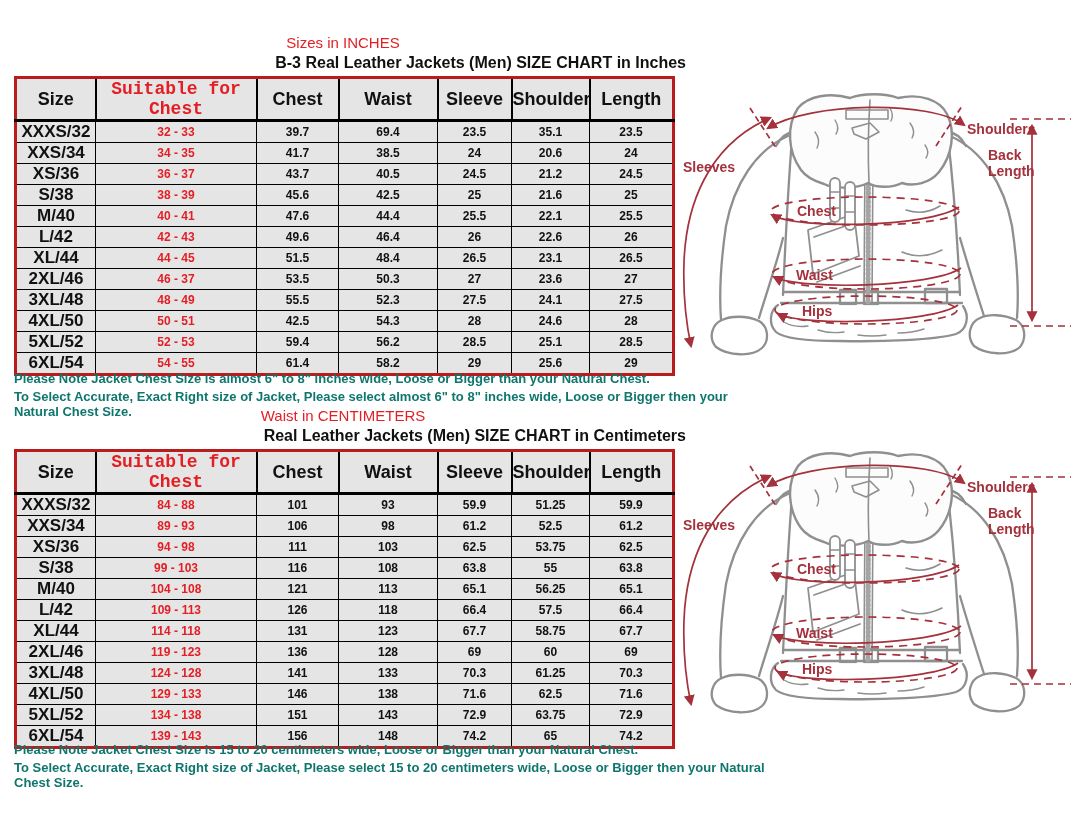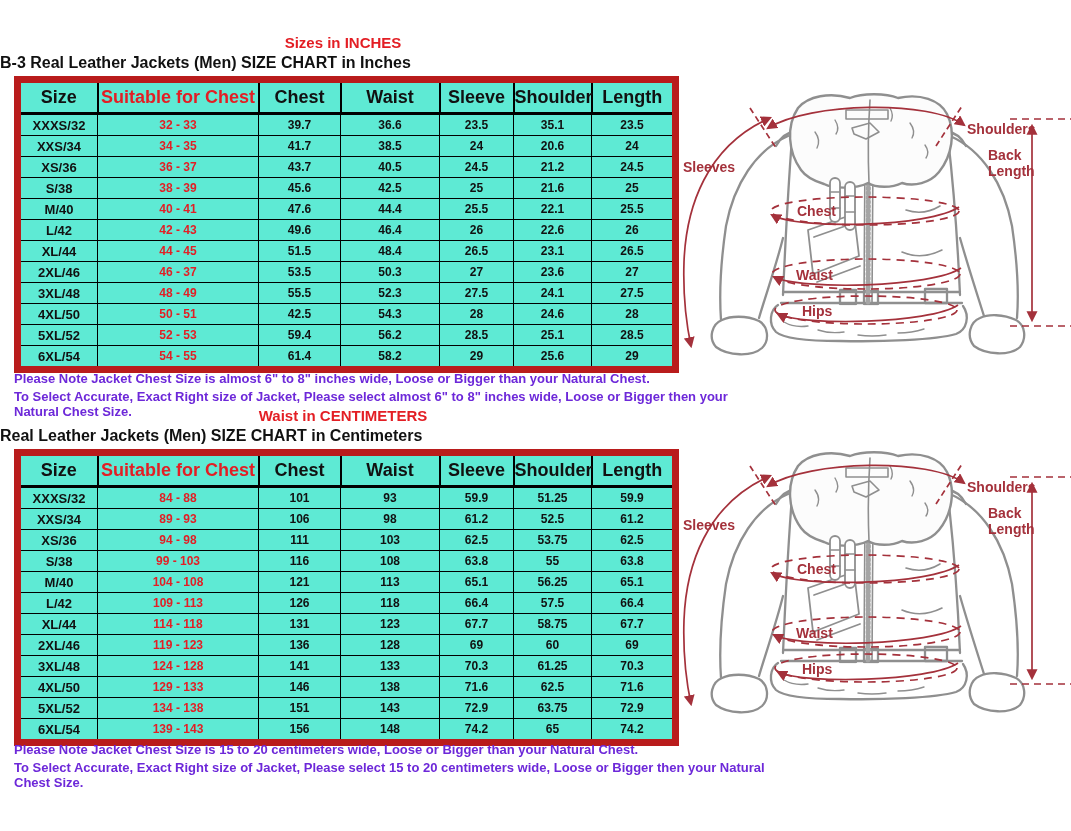--- a/index.html
+++ b/index.html
@@ -1,31 +1,31 @@
 <!DOCTYPE html>
 <html><head>
 <meta charset="utf-8">
 <style>
   html,body{margin:0;padding:0;background:#fff;}
   #page{position:relative;width:1071px;height:831px;background:#fff;overflow:hidden;
         font-family:"Liberation Sans",sans-serif;color:#111;}
   .heading-red{position:absolute;left:0;width:686px;text-align:center;
-        font-size:15px;font-weight:bold;color:#e31e24;}
-  .heading-black{position:absolute;left:0;width:686px;text-align:left;
+        font-size:15px;font-weight:normal;color:#e31e24;}
+  .heading-black{position:absolute;left:0;width:686px;text-align:right;
         font-size:16px;font-weight:bold;color:#111;}
   table.size-table{position:absolute;left:14px;width:658px;border-collapse:collapse;
-        table-layout:fixed;border:7px solid #b91c1c;background:#5eead4;}
+        table-layout:fixed;border:3px solid #b91c1c;background:#e5e5e5;}
   table.size-table th{border:2px solid #000;border-bottom:3px solid #000;height:29px;
         font-size:18px;font-weight:bold;text-align:center;padding:0;color:#111;}
   table.size-table td{border:1px solid #000;height:20px;text-align:center;padding:0;
         font-weight:bold;font-size:12px;color:#111;}
-  table.size-table th.col1{color:#e31e24;}
-  table.size-table td.col0{font-size:13px;margin-top:20px;}
+  table.size-table th.col1{color:#e31e24;font-family:Liberation Mono, monospace;}
+  table.size-table td.col0{font-size:17px;margin-top:20px;}
   table.size-table td.col1{color:#e31e24;font-size:12px;}
-  .note{position:absolute;left:14px;width:760px;font-size:13px;font-weight:bold;color:#6d28d9;}
+  .note{position:absolute;left:14px;width:760px;font-size:13px;font-weight:bold;color:#0f766e;}
   .diagram{position:absolute;left:680px;width:391px;height:295px;}
   .diag-label{font-family:"Liberation Sans",sans-serif;font-size:14px;font-weight:bold;fill:#a4313b;}
   col.c0{width:80px}col.c1{width:161px}col.c2{width:82px}col.c3{width:99px}
   col.c4{width:74px}col.c5{width:78px}col.c6{width:84px}
 </style>
 </head>
 <body>
 
 <div id="page">
 
@@ -51,21 +51,21 @@
           <th class="col4">Sleeve</th>
           <th class="col5">Shoulder</th>
           <th class="col6">Length</th>
         </tr>
       </thead>
     <tbody>
         <tr>
           <td class="col0">XXXS/32</td>
           <td class="col1">32 - 33</td>
           <td class="col2">39.7</td>
-          <td class="col3">36.6</td>
+          <td class="col3">69.4</td>
           <td class="col4">23.5</td>
           <td class="col5">35.1</td>
           <td class="col6">23.5</td>
         </tr>
         <tr>
           <td class="col0">XXS/34</td>
           <td class="col1">34 - 35</td>
           <td class="col2">41.7</td>
           <td class="col3">38.5</td>
           <td class="col4">24</td>

